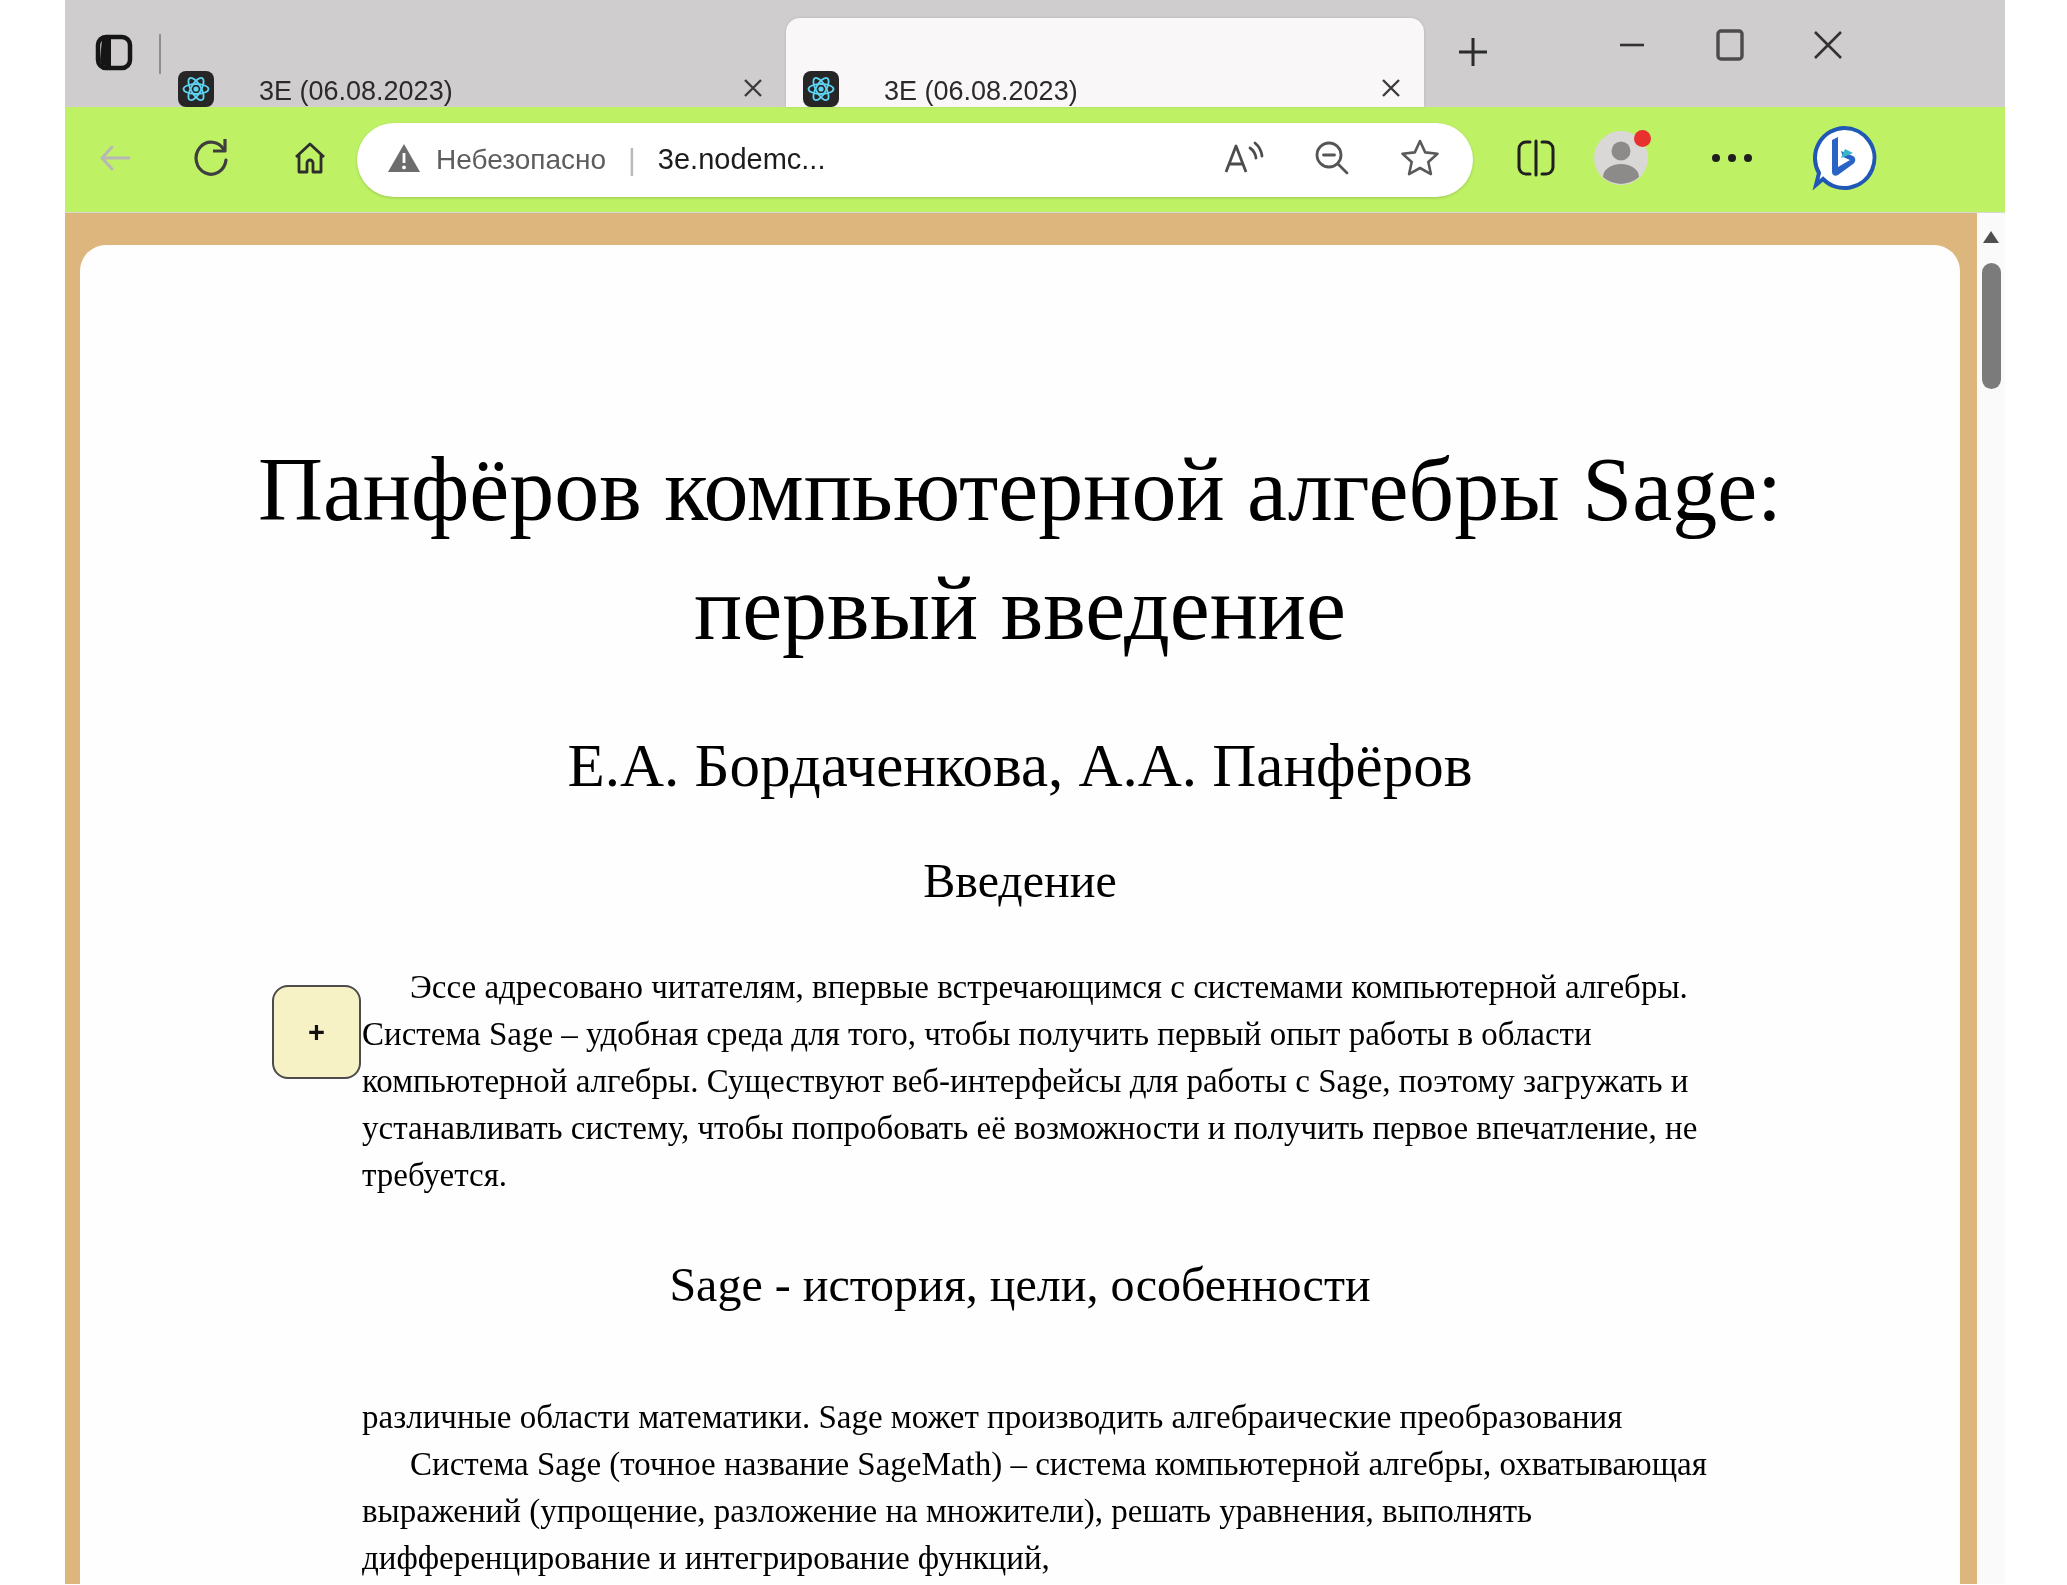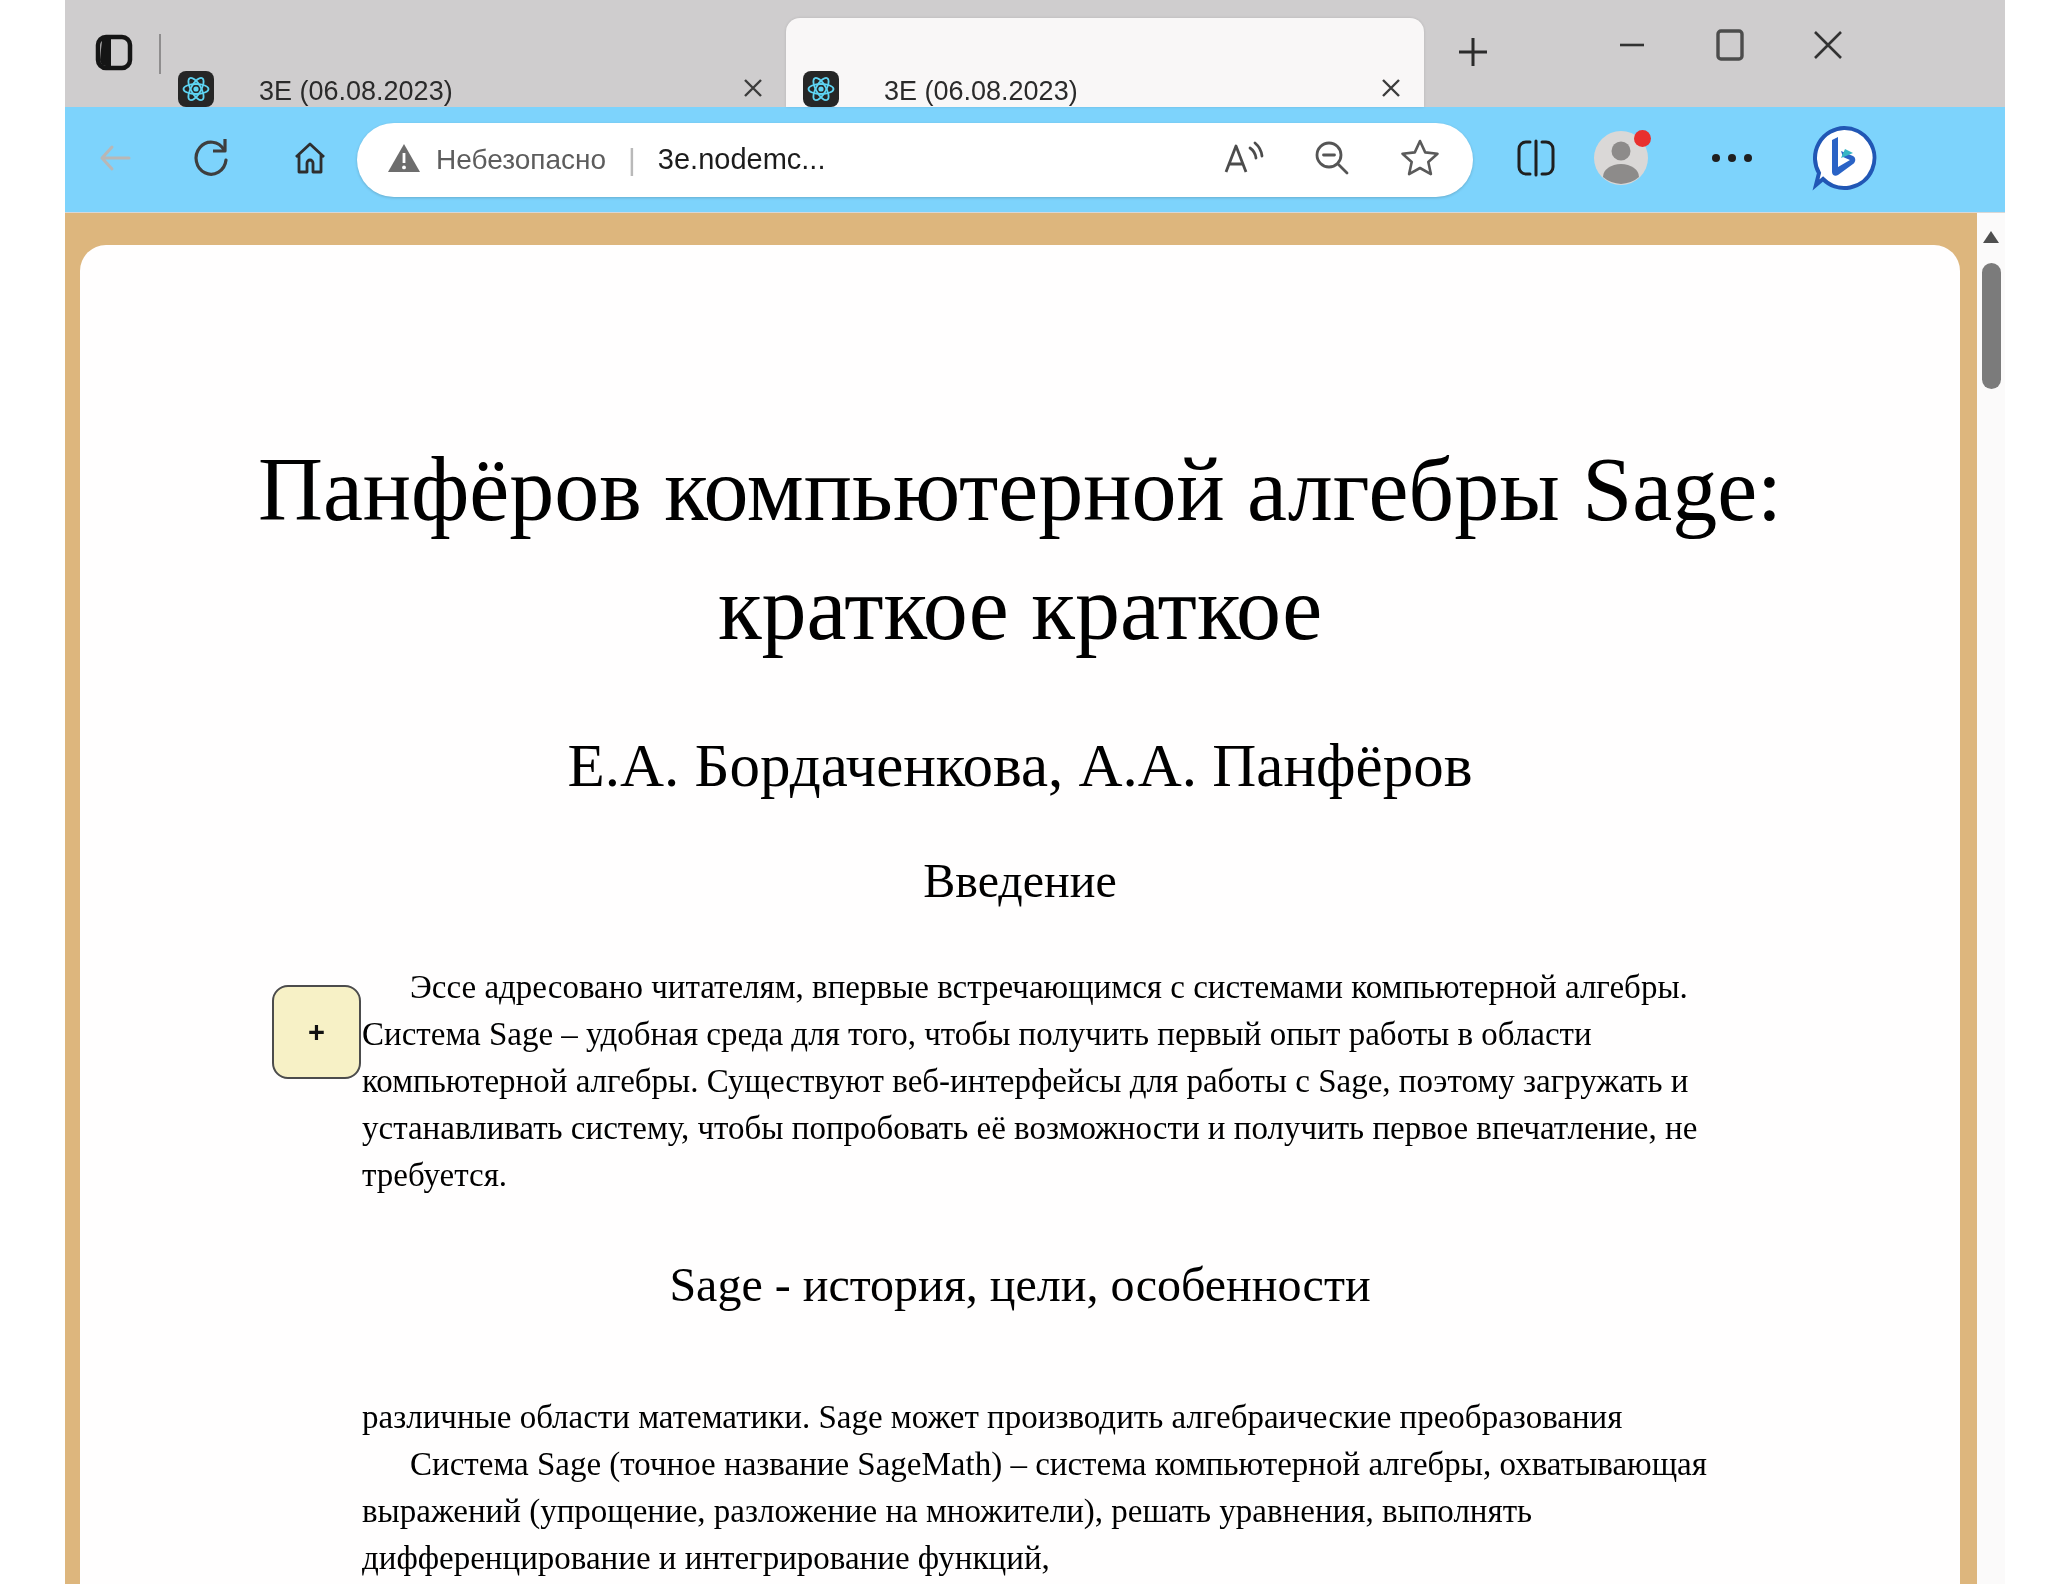--- a/index.html
+++ b/index.html
@@ -43,21 +43,21 @@
     display:flex; align-items:center; justify-content:center; padding:0; cursor:pointer;
   }
   .win-controls { position:absolute; left:1538px; top:14px; display:flex; gap:40px; }
   .win-btn {
     width:58px; height:64px; border:none; background:transparent; padding:0;
     display:flex; align-items:center; justify-content:center; cursor:pointer;
   }
 
   
   .toolbar {
-    height:106px; background:#7dd3fc; border-bottom:1px solid #d9d7d6;
+    height:106px; background:#bef264; border-bottom:1px solid #d9d7d6;
     display:flex; align-items:center;
   }
   .tool-btn {
     width:44px; height:44px; border:none; background:transparent; padding:0;
     display:flex; align-items:center; justify-content:center; cursor:pointer; flex:0 0 auto;
   }
   .btn-back { margin-left:28px; }
   .btn-refresh { margin-left:52px; }
   .btn-home { margin-left:55px; }
   .addressbar {
@@ -293,21 +293,21 @@
             <path d="M30 33 l4-9 8 4 -7 3 Z" fill="#37b6c4"></path>
           </svg>
       </span>
     </button>
   </div>
 
   <div class="content">
     <div class="paper">
       <div class="doc-title">
         <div>Панфёров компьютерной алгебры Sage:</div>
-        <div>краткое краткое</div>
+        <div>первый введение</div>
       </div>
       <div class="doc-authors">Е.А. Бордаченкова, А.А. Панфёров</div>
       <h2 class="sec-heading">Введение</h2>
 
       <button class="expand-btn">+</button>
 
       <div class="bodytext p1">
         <div class="line indent">Эссе адресовано читателям, впервые встречающимся с системами компьютерной алгебры.</div>
         <div class="line">Система Sage – удобная среда для того, чтобы получить первый опыт работы в области</div>
         <div class="line">компьютерной алгебры. Существуют веб-интерфейсы для работы с Sage, поэтому загружать и</div>

